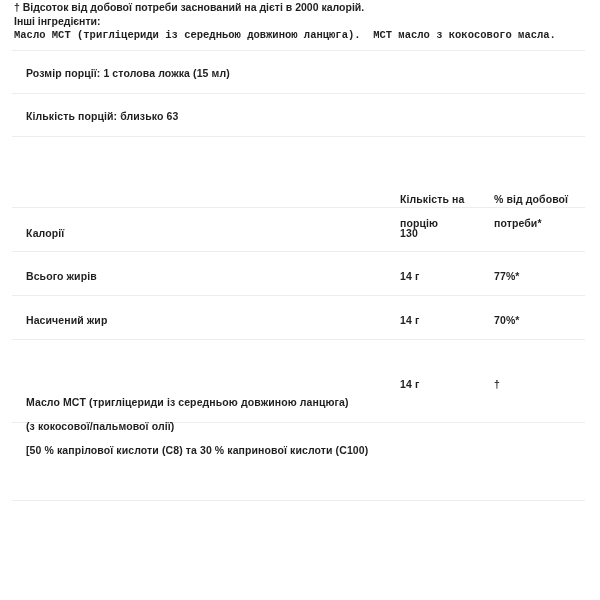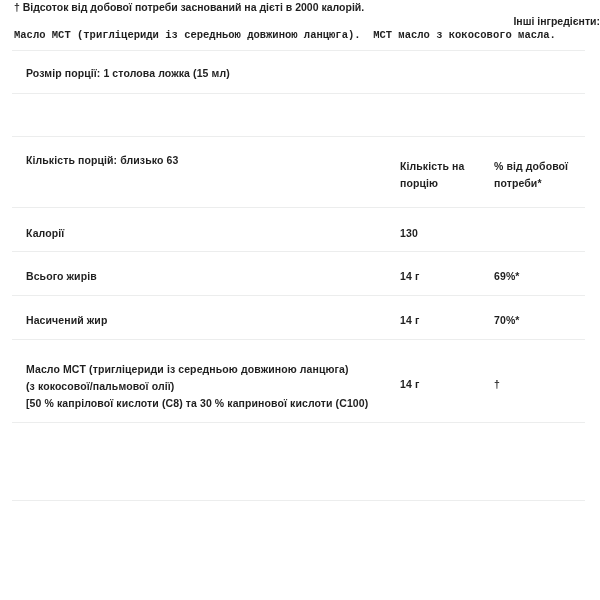--- a/index.html
+++ b/index.html
@@ -49,21 +49,22 @@
 
   .hdr {
     font-size: 10.5px;
     font-weight: bold;
     line-height: 14px;
     color: #1f1f1f;
   }
 
   .multiline {
     white-space: pre-line;
-    line-height: 17px;
+    line-height: 24px;
+    margin-top: 29px;
   }
 
   .foot {
     font-size: 10.5px;
     font-weight: bold;
     line-height: 14px;
     color: #1f1f1f;
     white-space: pre;
   }
 </style>
@@ -77,46 +78,46 @@
   <div class="rule" style="top:136px;"></div>
   <div class="rule" style="top:207px;"></div>
   <div class="rule" style="top:251px;"></div>
   <div class="rule" style="top:295px;"></div>
   <div class="rule" style="top:339px;"></div>
   <div class="rule" style="top:422px;"></div>
   <div class="rule" style="top:500px;"></div>
 
   <div class="txt col-label" style="top:66px;">Розмір порції: 1 столова ложка (15 мл)</div>
 
-  <div class="txt col-label" style="top:109px;margin-top:44px;">Кількість порцій: близько 63</div>
+  <div class="txt col-label" style="top:109px;">Кількість порцій: близько 63</div>
 
   <div class="txt hdr multiline col-amount" style="top:158px;">Кількість на
 порцію</div>
 
   <div class="txt hdr multiline col-dv" style="top:158px;">% від добової
 потреби*</div>
 
   <div class="txt col-label" style="top:226px;">Калорії</div>
   <div class="txt col-amount" style="top:226px;">130</div>
   <div class="txt col-dv" style="top:226px;"></div>
 
   <div class="txt col-label" style="top:269px;">Всього жирів</div>
   <div class="txt col-amount" style="top:269px;">14 г</div>
-  <div class="txt col-dv" style="top:269px;">69%*</div>
+  <div class="txt col-dv" style="top:269px;">77%*</div>
 
   <div class="txt col-label" style="top:313px;">Насичений жир</div>
   <div class="txt col-amount" style="top:313px;">14 г</div>
   <div class="txt col-dv" style="top:313px;">70%*</div>
 
   <div class="txt multiline col-label" style="top:361px;">Масло MCT (тригліцериди із середньою довжиною ланцюга)
 (з кокосової/пальмової олії)
 [50 % капрілової кислоти (C8) та 30 % капринової кислоти (C100)</div>
   <div class="txt col-amount" style="top:377px;">14 г</div>
   <div class="txt col-dv" style="top:377px;">†</div>
 
   <div class="foot col-label" style="top:443px;">† Відсоток від добової потреби заснований на дієті в 2000 калорій.</div>
 
 
-  <div class="foot col-label" style="top:512px;text-align:right;">Інші інгредієнти:</div>
+  <div class="foot col-label" style="top:512px;">Інші інгредієнти:</div>
 
   <div class="foot col-label" style="top:535px;font-family:Liberation Mono, monospace;">Масло MCT (тригліцериди із середньою довжиною ланцюга).  MCT масло з кокосового масла.</div>
 
 </div>
 
 </body></html>

